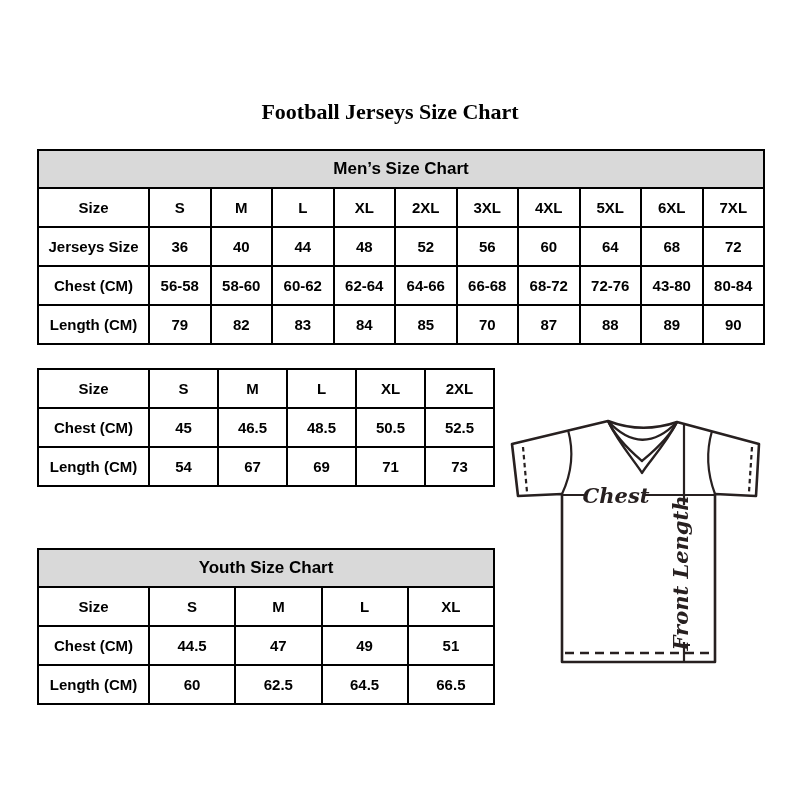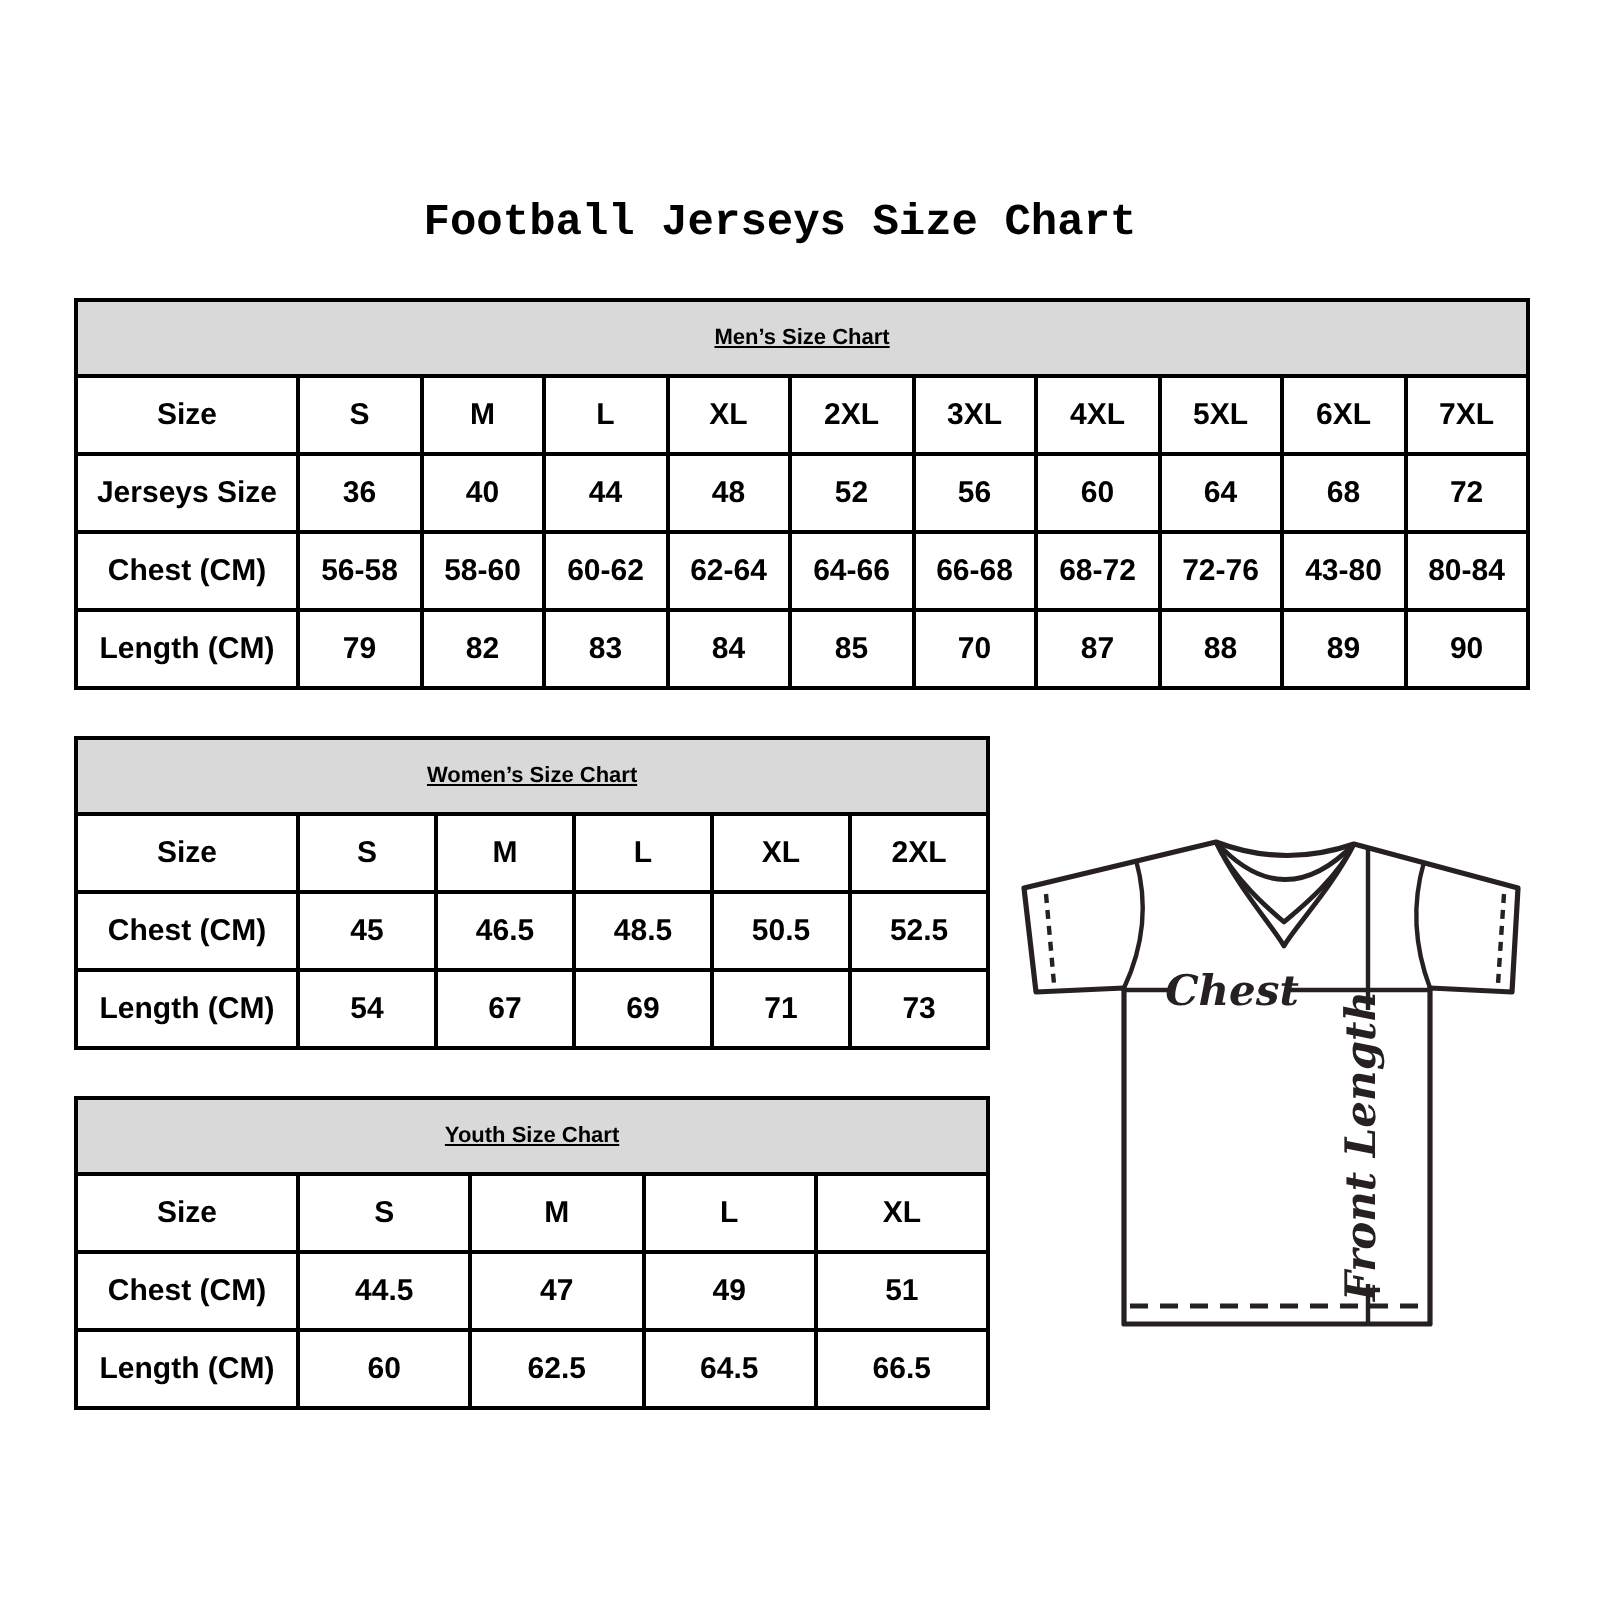--- a/index.html
+++ b/index.html
@@ -4,36 +4,36 @@
 <style>
   html,body { margin:0; padding:0; background:#ffffff; }
   .page {
     position:relative; width:800px; height:800px; background:#fff;
     font-family:"Liberation Sans", sans-serif; color:#000;
     overflow:hidden;
   }
   .page-title {
     position:absolute; top:99px; left:0; width:780px;
     text-align:center; font-size:22px; font-weight:bold;
-    font-family:Liberation Mono, monospace; color:#000; margin:0;
+    font-family:Liberation Serif, serif; color:#000; margin:0;
   }
   table.size-table {
     position:absolute; border-collapse:collapse; table-layout:fixed;
     background:#fff;
   }
   table.size-table td {
     border:2px solid var(--table-border, #000);
     text-align:center; vertical-align:middle;
     font-family:"Liberation Sans", sans-serif;
     font-weight:bold; font-size:15px; color:#000;
     padding:0; height:37px; overflow:hidden; white-space:nowrap;
   }
   table.size-table td.header-cell {
     background:var(--header-bg, #d9d9d9);
-    font-size:11px; height:36px;text-decoration:underline;
+    font-size:17px; height:36px;
   }
   #men-table   { left:37px; top:149px; width:726px; }
   #women-table { left:37px; top:368px; width:456px; }
   #youth-table { left:37px; top:548px; width:456px; }
   .jersey-wrap { position:absolute; left:497px; top:400px; width:285px; height:285px;text-align:right; }
   .jersey-wrap svg { display:block; }
   .jersey-label {
     font-family:"DejaVu Serif", serif;
     font-weight:bold; font-style:italic;
   }
@@ -121,23 +121,20 @@
   <table class="size-table" id="women-table">
     <colgroup>
       <col style="width:111px">
       <col style="width:69px">
         <col style="width:69px">
         <col style="width:69px">
         <col style="width:69px">
         <col style="width:69px">
     </colgroup>
     <tbody>
-      <tr>
-        <td class="header-cell" colspan="6">Women’s Size Chart</td>
-      </tr>
     <tr>
           <td>Size</td>
           <td>S</td>
           <td>M</td>
           <td>L</td>
           <td>XL</td>
           <td>2XL</td>
         </tr>
         <tr>
           <td>Chest (CM)</td>

